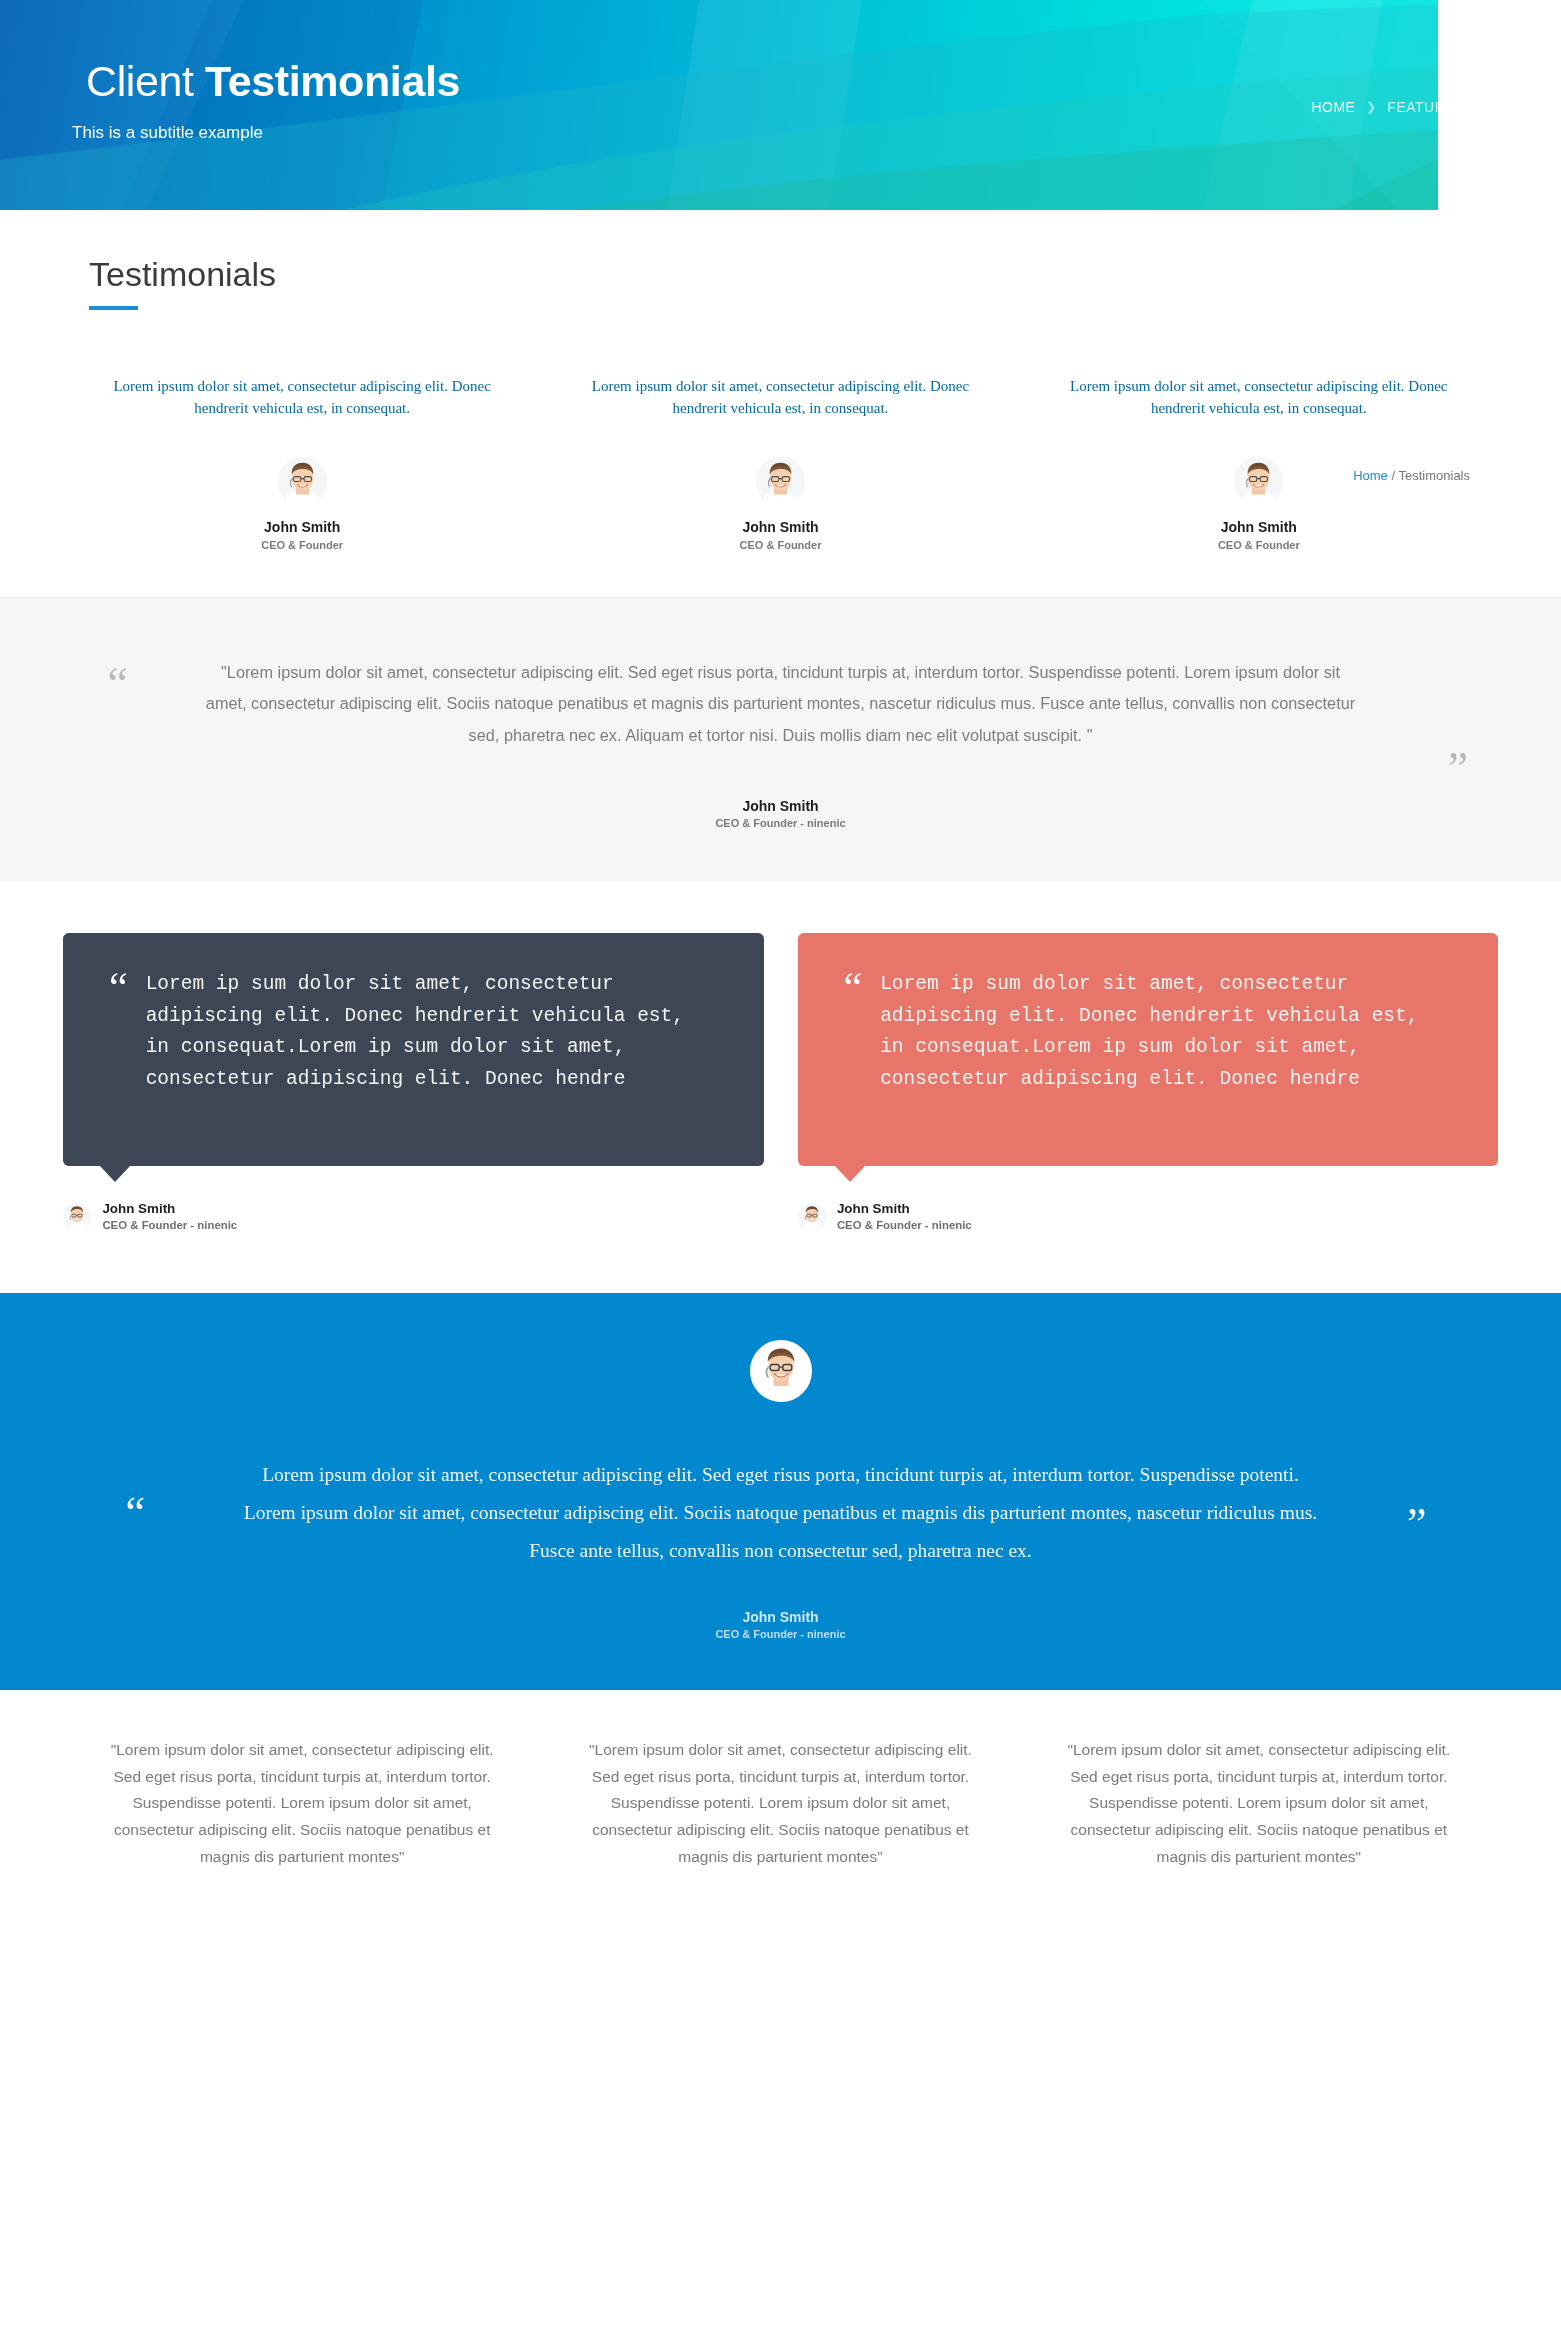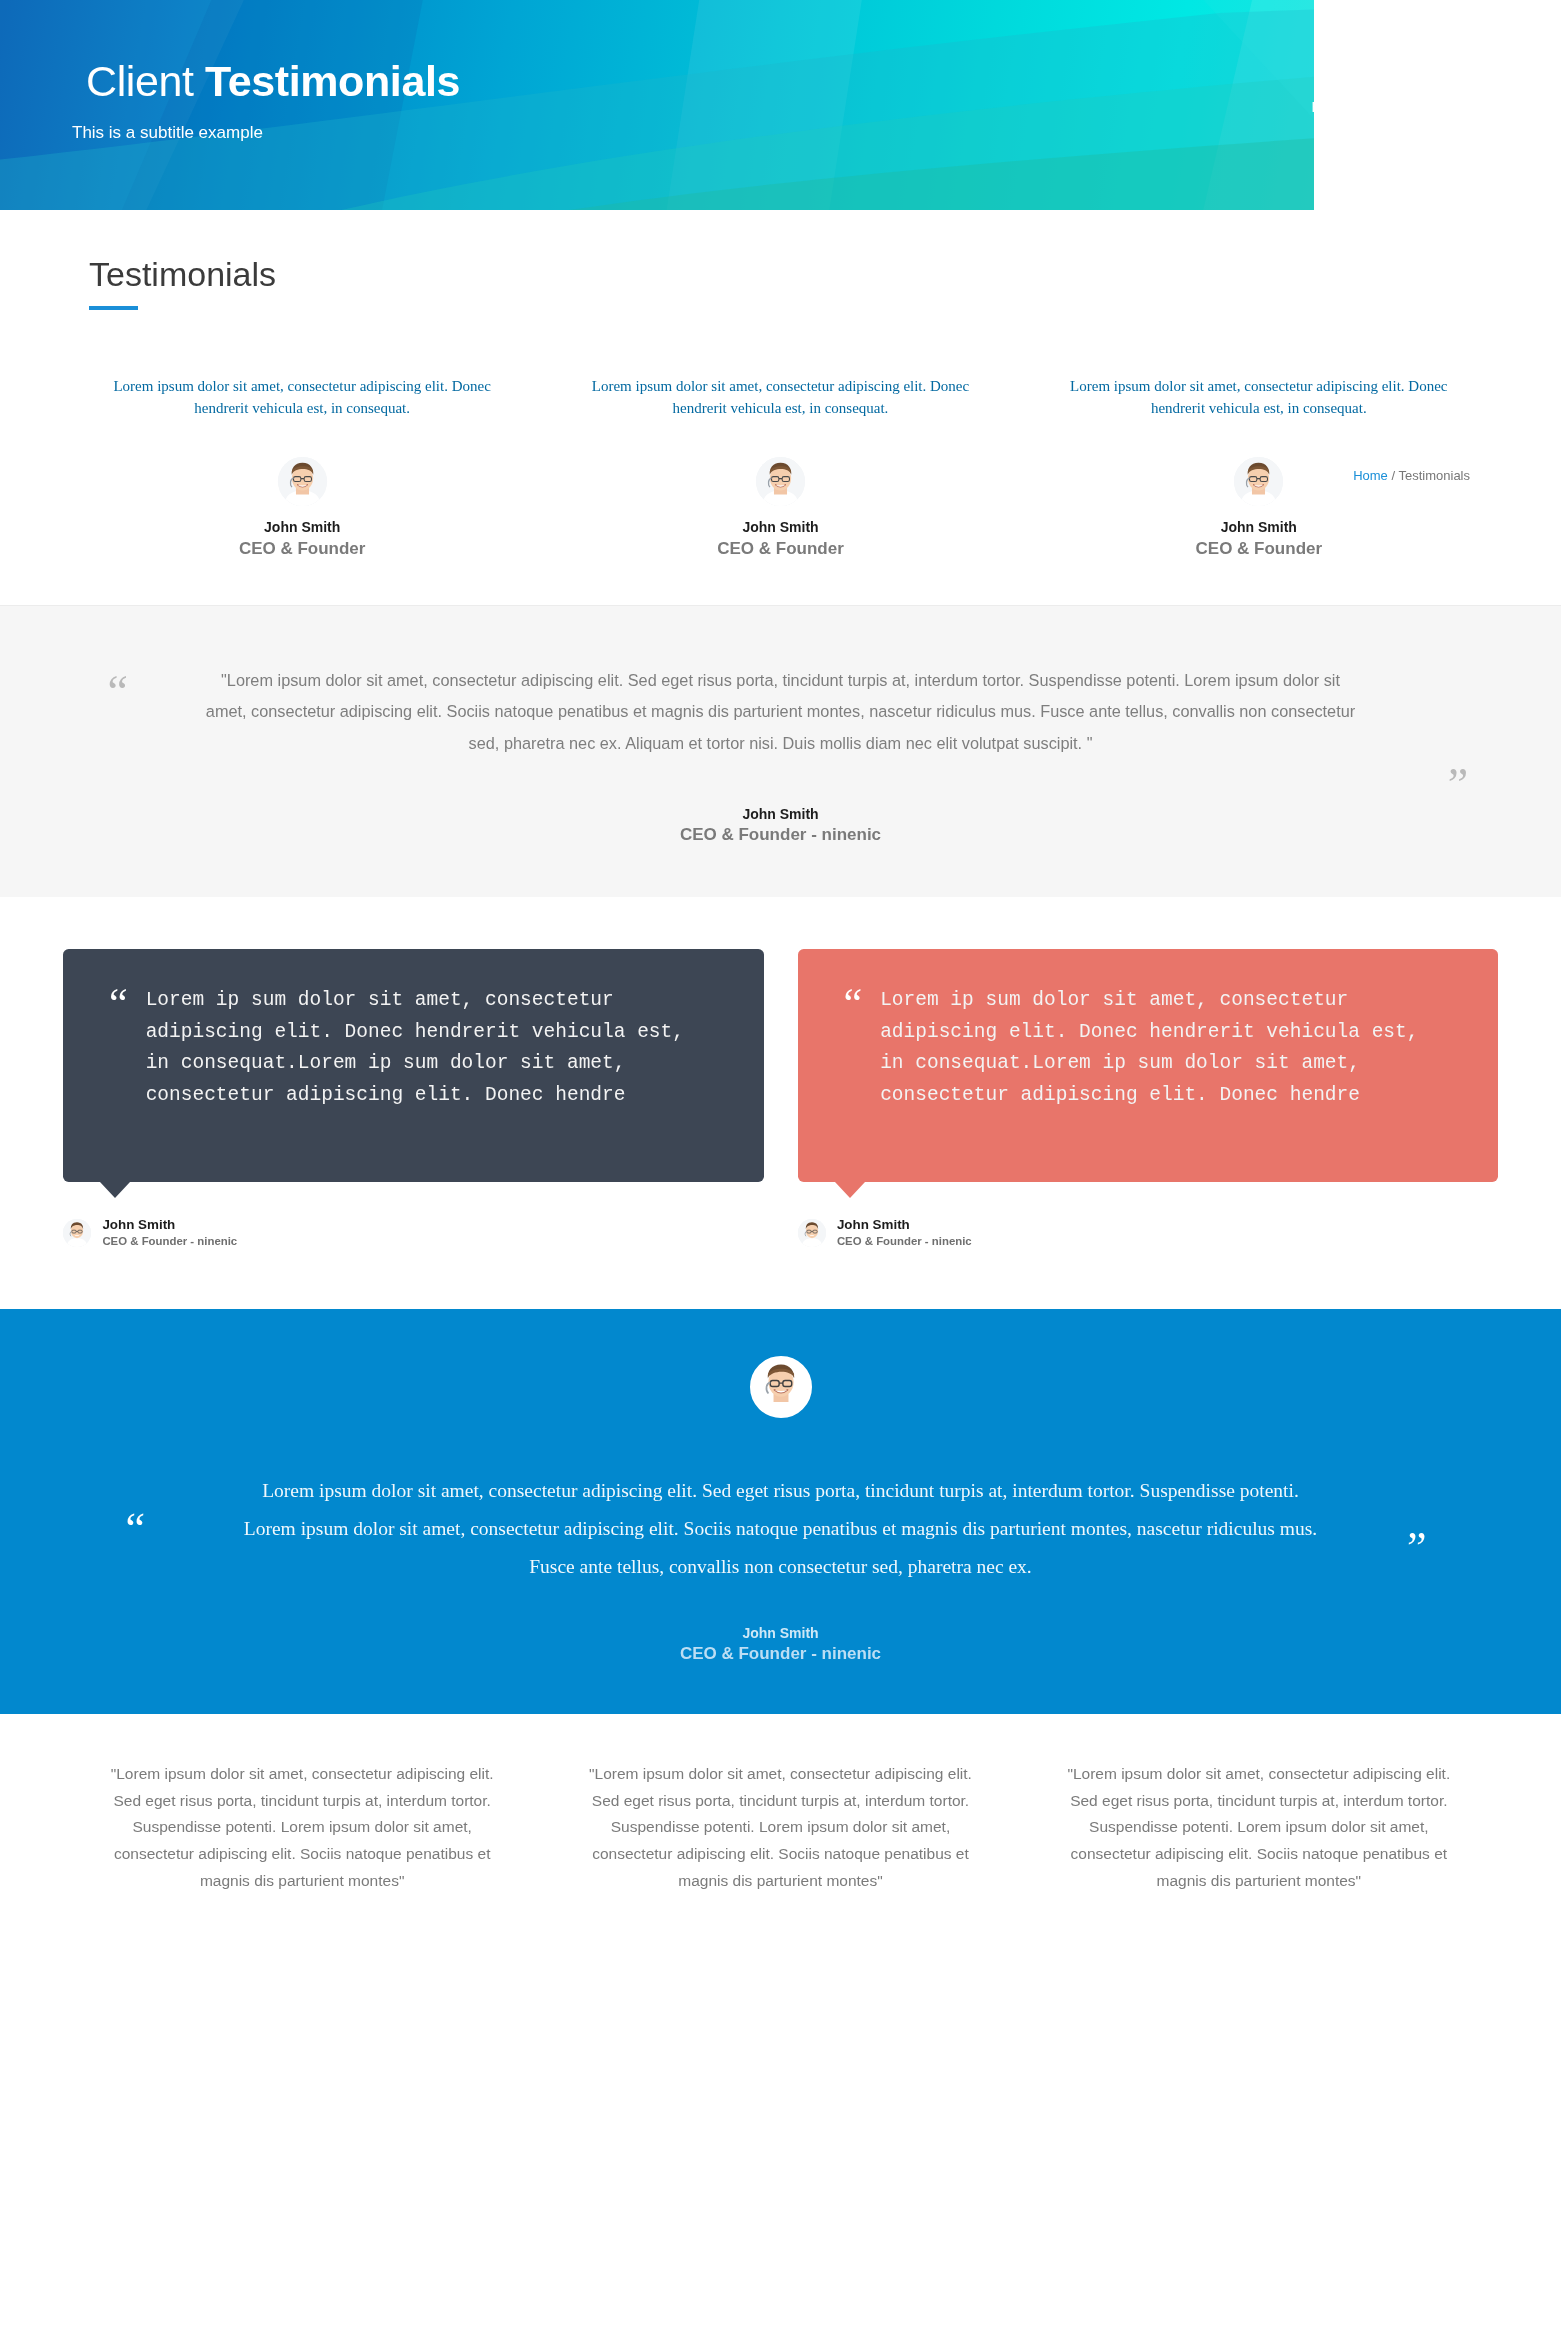--- a/index.html
+++ b/index.html
@@ -7,21 +7,21 @@
   body {
     font-family: "Liberation Sans", sans-serif;
     background: #ffffff;
     color: #333;
     -webkit-font-smoothing: antialiased;
   }
 
   
   .hero {
     position: relative;
-    width: 1314px;
+    width: 1438px;
     height: 210px;
     overflow: hidden;
     background: linear-gradient(100deg,
        #0062b6 0%,
        #0083c8 18%,
        #00a5d4 38%,
        #00c3d8 58%,
        #00d9dc 74%,
        #00e8e4 88%,
        #14e6e0 100%);
@@ -144,21 +144,21 @@
   .avatar svg { display: block; width: 100%; height: 100%; }
   .person-name {
     margin-top: 13px;
     font-size: 14px;
     font-weight: 700;
     color: #1d1d1d;
     text-align: center;
   }
   .person-role {
     margin-top: 3.3px;
-    font-size: 17px;
+    font-size: 11px;
     font-weight: 700;
     color: #7a7a7a;
     text-align: center;
   }
 
   
   .gray-band {
     margin-top: 46px;
     width: 1561px;
     background: #f6f6f6;

